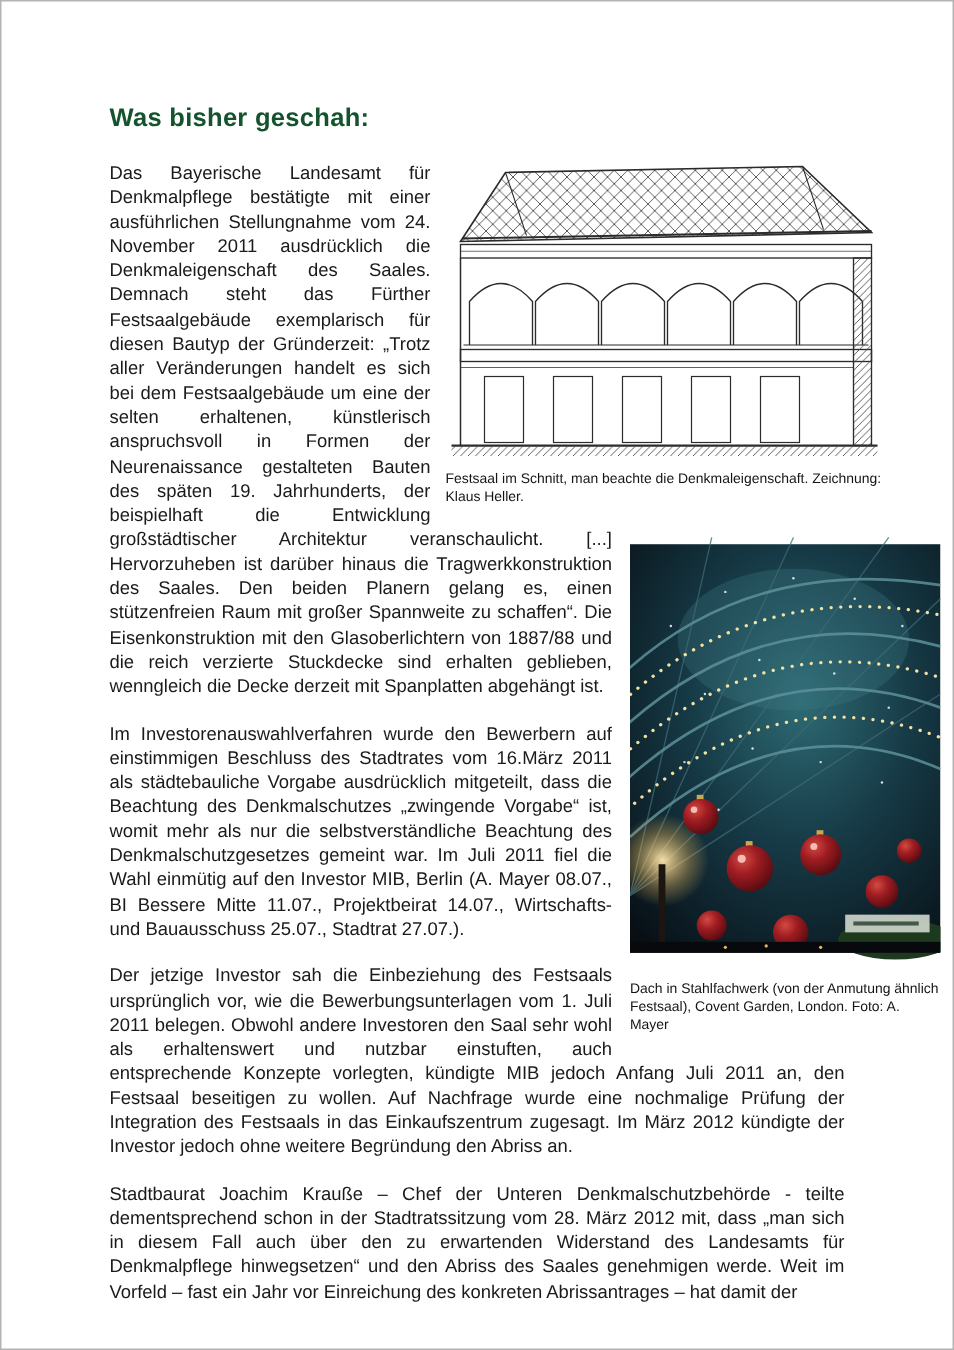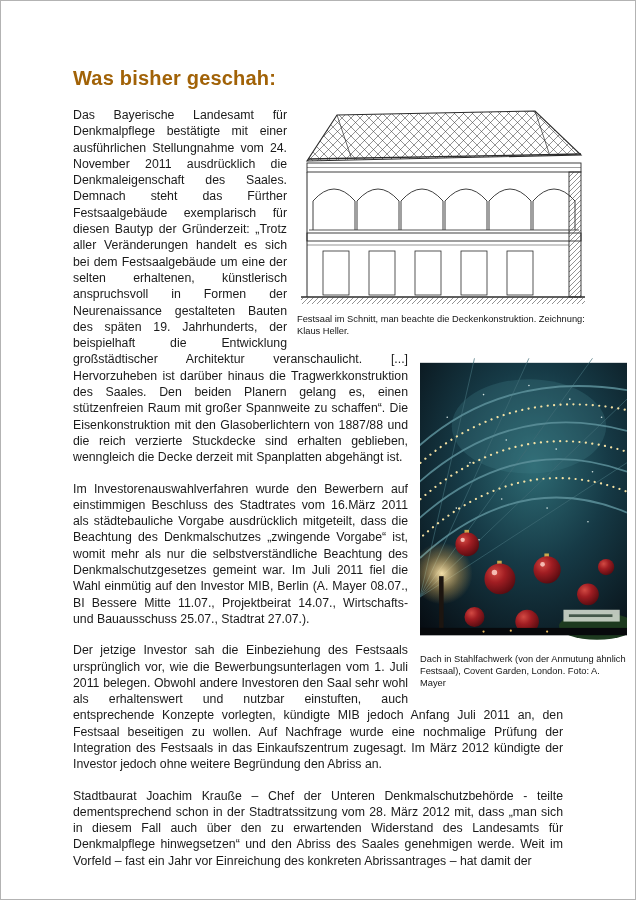--- a/index.html
+++ b/index.html
@@ -3,21 +3,21 @@
 <meta charset="utf-8">
 <style>
   html,body{margin:0;padding:0;background:#e8e8e8;}
   .page{
     width:636px;height:900px;box-sizing:border-box;
     margin:0 auto;background:#fff;border:1px solid #b3b3b3;
     padding:68px 72px 0 72px;overflow:hidden;position:relative;
     font-family:"Liberation Sans",sans-serif;color:#1a1a1a;
   }
   h1.doc-heading{
-    font-size:20px;line-height:19px;font-weight:bold;color:#a16207;
+    font-size:17px;line-height:19px;font-weight:bold;color:#14532d;
     margin:0 0 19px 0;letter-spacing:0.2px;
   }
   p.body-par{
     font-size:12.3px;line-height:16.3px;text-align:justify;
     margin:0 0 15px 0;hyphens:auto;-webkit-hyphens:auto;
   }
   .it{}
   figure{margin:0;padding:0;}
   .fig{float:right;}
   .fig-drawing{width:292px;margin:2px -26px 8px 10px;}
@@ -71,21 +71,21 @@
         <rect x="26" y="142" width="26" height="44" stroke-width="0.8"></rect>
         <rect x="72" y="142" width="26" height="44" stroke-width="0.8"></rect>
         <rect x="118" y="142" width="26" height="44" stroke-width="0.8"></rect>
         <rect x="164" y="142" width="26" height="44" stroke-width="0.8"></rect>
         <rect x="210" y="142" width="26" height="44" stroke-width="0.8"></rect>
         <rect x="272" y="63" width="12" height="125" fill="url(#hatch)" stroke-width="0.9"></rect>
         <line x1="4" y1="188" x2="288" y2="188" stroke-width="1.5"></line>
         <rect x="4" y="188" width="284" height="7" fill="url(#hatch)" stroke="none"></rect>
       </g>
     </svg>
-    <figcaption><span>Festsaal im Schnitt, man beachte die Deckenkonstruktion. </span><span class="it">Zeichnung: Klaus Heller.</span></figcaption>
+    <figcaption><span>Festsaal im Schnitt, man beachte die Denkmaleigenschaft. </span><span class="it">Zeichnung: Klaus Heller.</span></figcaption>
   </figure>
 
   <figure class="fig fig-photo">
     <svg viewBox="0 0 228 300" xmlns="http://www.w3.org/2000/svg">
       <defs>
         <radialGradient id="glow" cx="55%" cy="38%" r="80%">
           <stop offset="0%" stop-color="#2e6b74"></stop>
           <stop offset="45%" stop-color="#163a46"></stop>
           <stop offset="100%" stop-color="#070d13"></stop>
         </radialGradient>

